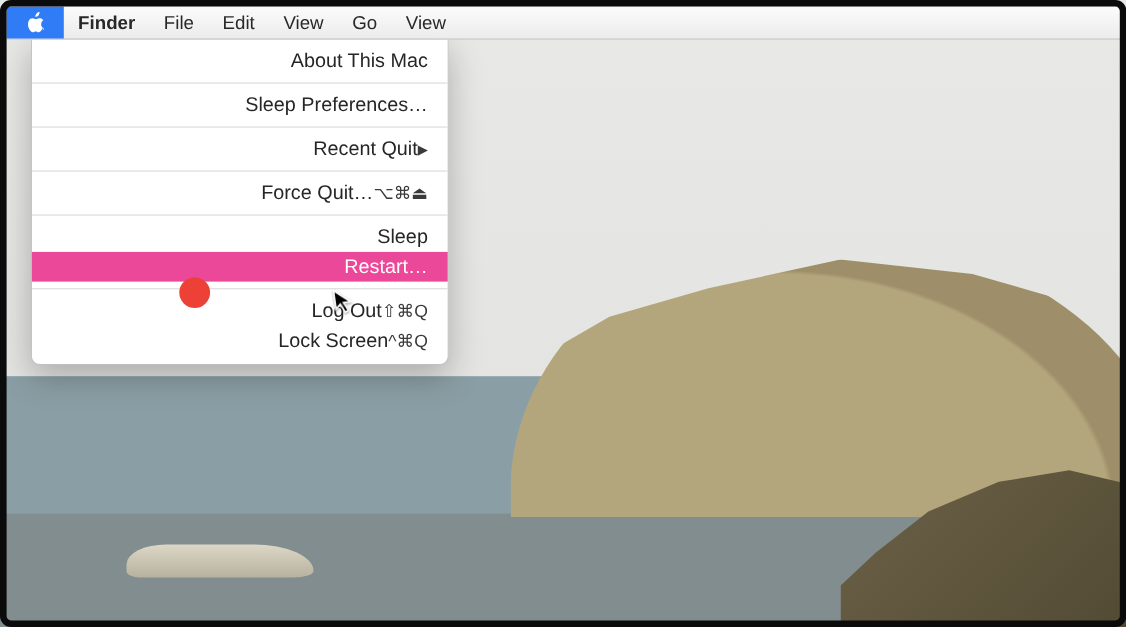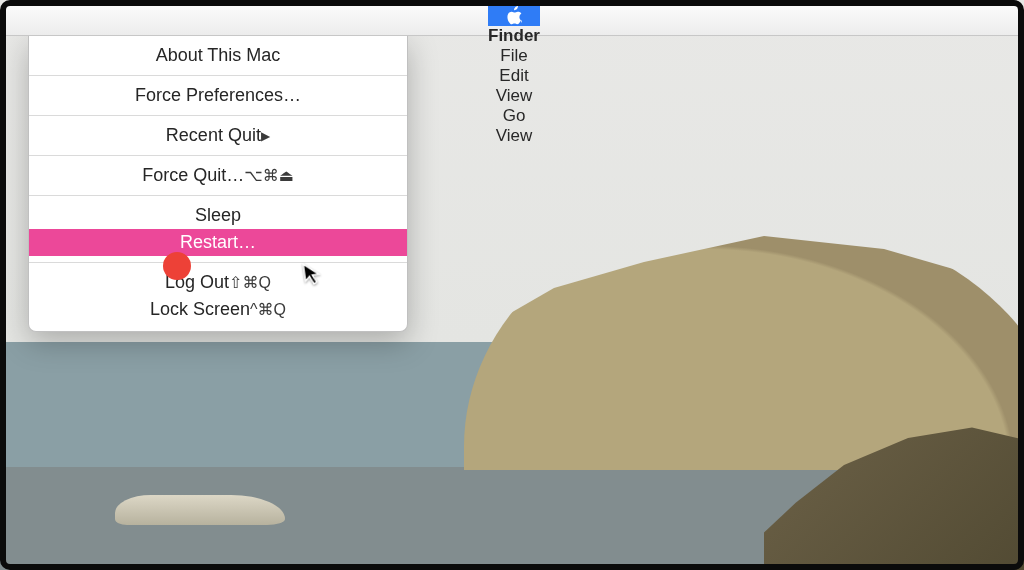--- a/index.html
+++ b/index.html
@@ -75,21 +75,20 @@
       position: absolute;
       top: 6px; left: 6px; right: 2px;
       height: 30px;
       background: linear-gradient(to bottom, #fbfbfb 0%, #ececec 100%);
       border-bottom: 1px solid #c7c7c7;
       display: flex;
       align-items: center;
       z-index: 10;
       font-size: 17px;
       color: #282828;
-      flex-direction: column;
     }
     .apple-btn {
       width: 52px;
       height: 100%;
       background: #2f7cf6;
       display: flex;
       align-items: center;
       justify-content: center;
       color: white;
     }
@@ -114,21 +113,21 @@
       border-radius: 0 0 8px 8px;
       box-shadow: 0 10px 30px rgba(0,0,0,0.25);
       padding: 6px 0 8px 0;
       z-index: 9;
       font-size: 18px;
       color: #262626;
     }
     .menu-item {
       display: flex;
       align-items: center;
-      justify-content: center;
+      justify-content: flex-end;
       padding: 3px 18px;
       height: 27px;
       cursor: default;
     }
     .menu-item.highlight {
       background: #ec4899;
       color: #ffffff;
     }
     .menu-sep {
       height: 1px;
@@ -191,21 +190,21 @@
   <div class="mb-item">Go</div>
   <div class="mb-item">View</div>
 </div>
 
 <div class="menu">
   <div class="menu-item">
     <span>About This Mac</span>
   </div>
   <div class="menu-sep"></div>
   <div class="menu-item">
-    <span>Force Preferences…</span>
+    <span>Sleep Preferences…</span>
   </div>
   <div class="menu-sep"></div>
   <div class="menu-item">
     <span>Recent Quit</span>
     <span class="mi-right submenu-arrow">▶</span>
   </div>
   <div class="menu-sep"></div>
   <div class="menu-item">
     <span>Force Quit…</span>
     <span class="mi-right">⌥⌘⏏</span>

